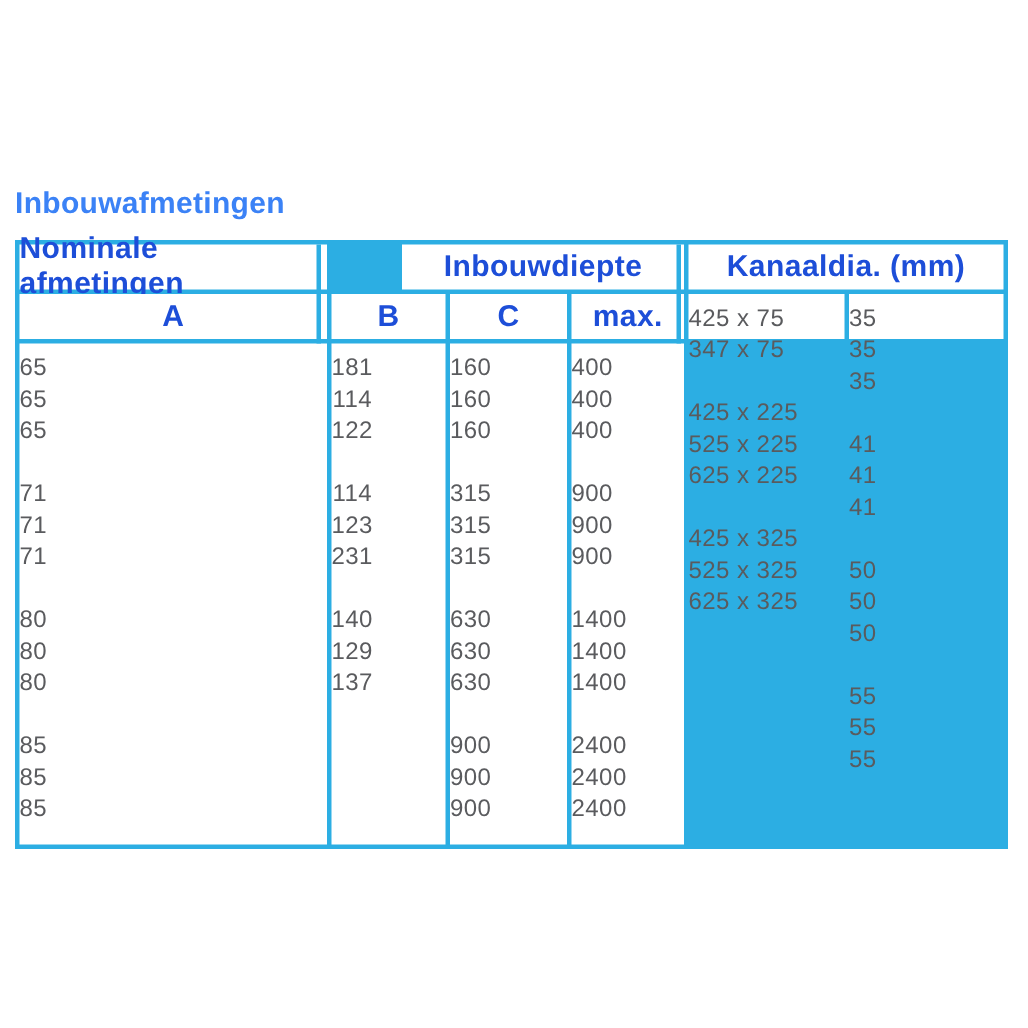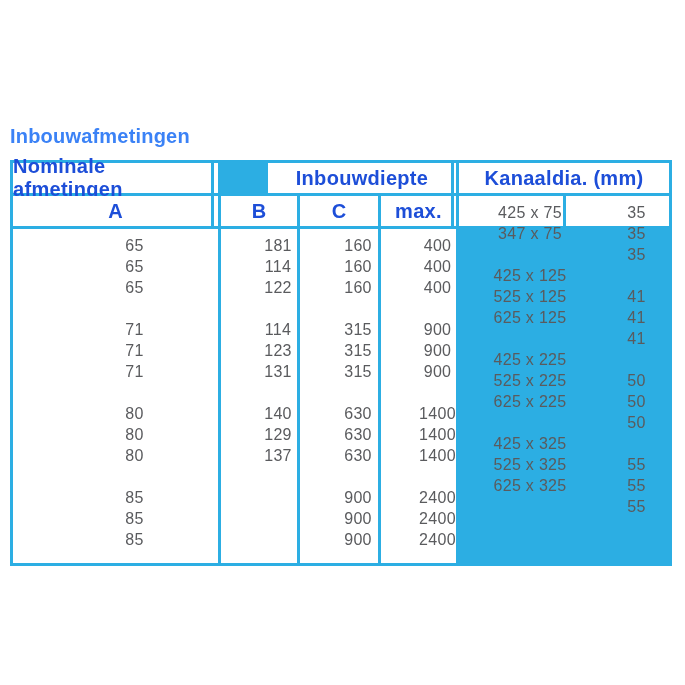--- a/index.html
+++ b/index.html
@@ -48,24 +48,23 @@
     font-size: 20px;
     font-weight: 700;
     color: #1d4ed8;
     letter-spacing: 0.3px;
   }
   .span3 { grid-column: span 3; margin-left: 47px; }
   .span2 { grid-column: span 2; }
   .dcol {
     flex-direction: column;
     justify-content: flex-start;
-    align-items: center;
+    align-items: flex-start;
     padding-top: 6px;
     box-sizing: border-box;
-    padding-left: 38px;
   }
   .grp { margin-bottom: 21px; }
   .grp:last-child { margin-bottom: 0; }
   .dval {
     height: 21px;
     line-height: 21px;
     text-align: center;
     font-size: 16px;
     color: #5a5b5e;
     letter-spacing: 0.3px;
@@ -99,25 +98,20 @@
     <div class="cell hdr">B</div>
     <div class="cell hdr">C</div>
     <div class="cell hdr">max.</div>
 
     <div class="cell dcol">
       <div class="grp">
         <div class="dval">425 x 75</div>
         <div class="dval">347 x 75</div>
       </div>
       <div class="grp">
-        <div class="dval">425 x 125</div>
-        <div class="dval">525 x 125</div>
-        <div class="dval">625 x 125</div>
-      </div>
-      <div class="grp">
         <div class="dval">425 x 225</div>
         <div class="dval">525 x 225</div>
         <div class="dval">625 x 225</div>
       </div>
       <div class="grp">
         <div class="dval">425 x 325</div>
         <div class="dval">525 x 325</div>
         <div class="dval">625 x 325</div>
       </div>
     </div>
@@ -170,21 +164,21 @@
 
     <div class="cell dcol">
       <div class="grp">
         <div class="dval">181</div>
         <div class="dval">114</div>
         <div class="dval">122</div>
       </div>
       <div class="grp">
         <div class="dval">114</div>
         <div class="dval">123</div>
-        <div class="dval">131</div>
+        <div class="dval">231</div>
       </div>
       <div class="grp">
         <div class="dval">140</div>
         <div class="dval">129</div>
         <div class="dval">137</div>
       </div>
     </div>
 
     <div class="cell dcol">
       <div class="grp">

